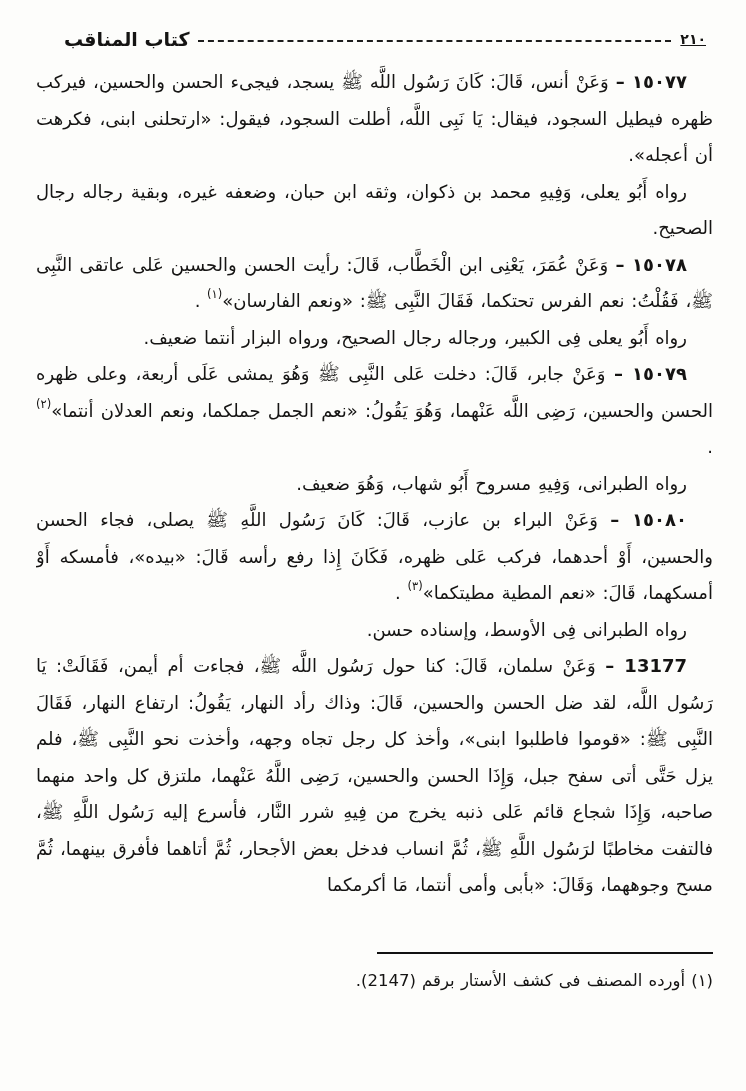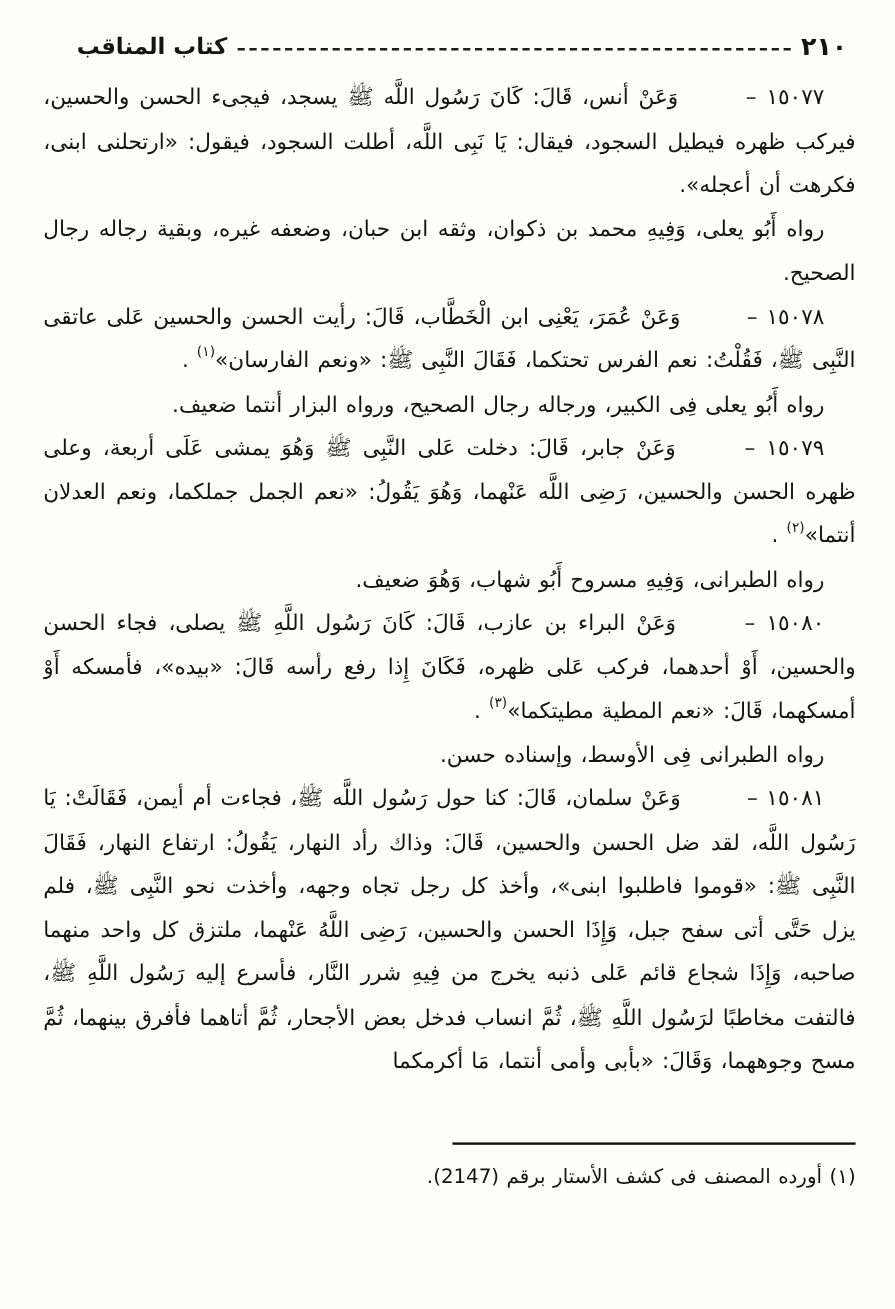--- a/index.html
+++ b/index.html
@@ -24,24 +24,25 @@
     position: absolute;
     top: 24px;
     left: 64px;
     right: 40px;
     height: 30px;
     display: flex;
     align-items: center;
     gap: 9px;
   }
   .page-number {
-    font-size: 21px;
+    font-size: 14px;
     font-weight: bold;
     letter-spacing: 1px;
     white-space: nowrap;
+    text-decoration: underline;
   }
   .head-rule {
     flex: 1 1 auto;
     height: 0;
     border-top: 2.6px dashed #1c1c1c;
     margin-top: 4px;
   }
   .book-title {
     font-size: 19px;
     font-weight: bold;
@@ -59,22 +60,21 @@
     line-height: 36.5px;
     text-align: justify;
     text-justify: inter-word;
     word-spacing: 1px;
   }
   p.para {
     margin: 0;
     text-indent: 26px;
   }
   .hadith-head {
-    font-weight: normal;
-    margin-left: 48px;
+    font-weight: bold;
   }
   sup.fnref {
     font-size: 11.5px;
     line-height: 0;
     vertical-align: 9px;
   }
   
   .footnotes {
     position: absolute;
     top: 952px;
@@ -138,21 +138,21 @@
     <p class="para">
       <span class="hadith-head"><span>١٥٠٨٠</span> <span>–</span></span>
       <span>وَعَنْ البراء بن عازب، قَالَ: كَانَ رَسُول اللَّهِ ﷺ يصلى، فجاء الحسن والحسين، أَوْ أحدهما، فركب عَلى ظهره، فَكَانَ إِذا رفع رأسه قَالَ: «بيده»، فأمسكه أَوْ أمسكهما، قَالَ: «نعم المطية مطيتكما»</span><sup class="fnref">(٣)</sup><span> .</span>
     </p>
 
     <p class="para">
       <span>رواه الطبرانى فِى الأوسط، وإسناده حسن.</span>
     </p>
 
     <p class="para">
-      <span class="hadith-head"><span>١٥٠٨١</span> <span>–</span></span>
+      <span class="hadith-head"><span>13177</span> <span>–</span></span>
       <span>وَعَنْ سلمان، قَالَ: كنا حول رَسُول اللَّه ﷺ، فجاءت أم أيمن، فَقَالَتْ: يَا رَسُول اللَّه، لقد ضل الحسن والحسين، قَالَ: وذاك رأد النهار، يَقُولُ: ارتفاع النهار، فَقَالَ النَّبِى ﷺ: «قوموا فاطلبوا ابنى»، وأخذ كل رجل تجاه وجهه، وأخذت نحو النَّبِى ﷺ، فلم يزل حَتَّى أتى سفح جبل، وَإِذَا الحسن والحسين، رَضِى اللَّهُ عَنْهما، ملتزق كل واحد منهما صاحبه، وَإِذَا شجاع قائم عَلى ذنبه يخرج من فِيهِ شرر النَّار، فأسرع إليه رَسُول اللَّهِ ﷺ، فالتفت مخاطبًا لرَسُول اللَّهِ ﷺ، ثُمَّ انساب فدخل بعض الأجحار، ثُمَّ أتاهما فأفرق بينهما، ثُمَّ مسح وجوههما، وَقَالَ: «بأبى وأمى أنتما، مَا أكرمكما</span><sup class="fnref"></sup><span></span>
     </p>
 
   </main>
 
   <footer class="footnotes">
     <div class="fn-rule"></div>
     <p class="footnote">(١) أورده المصنف فى كشف الأستار برقم (2147).</p>
   </footer>
 

